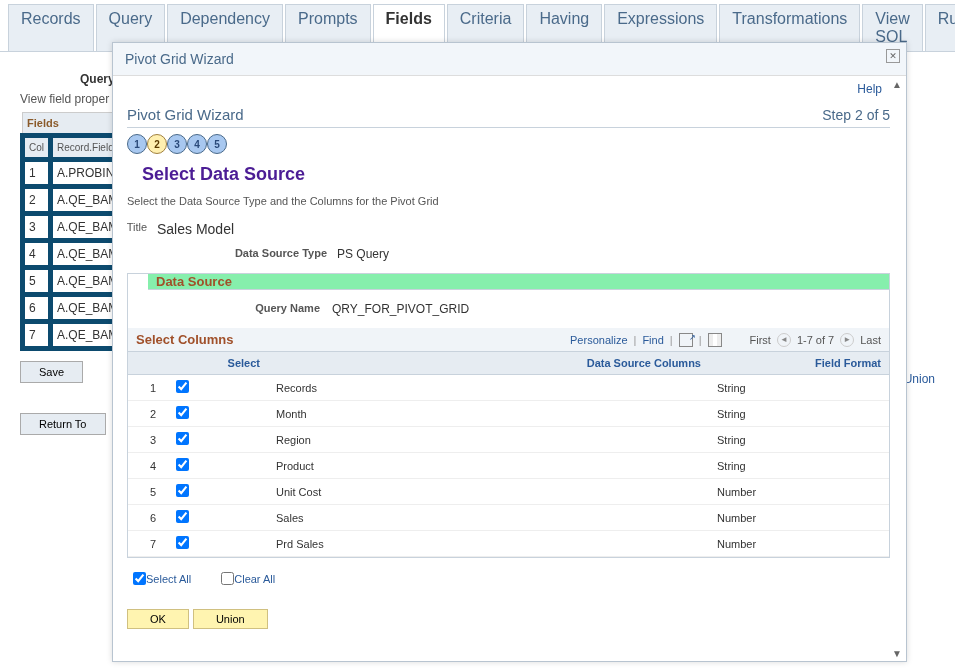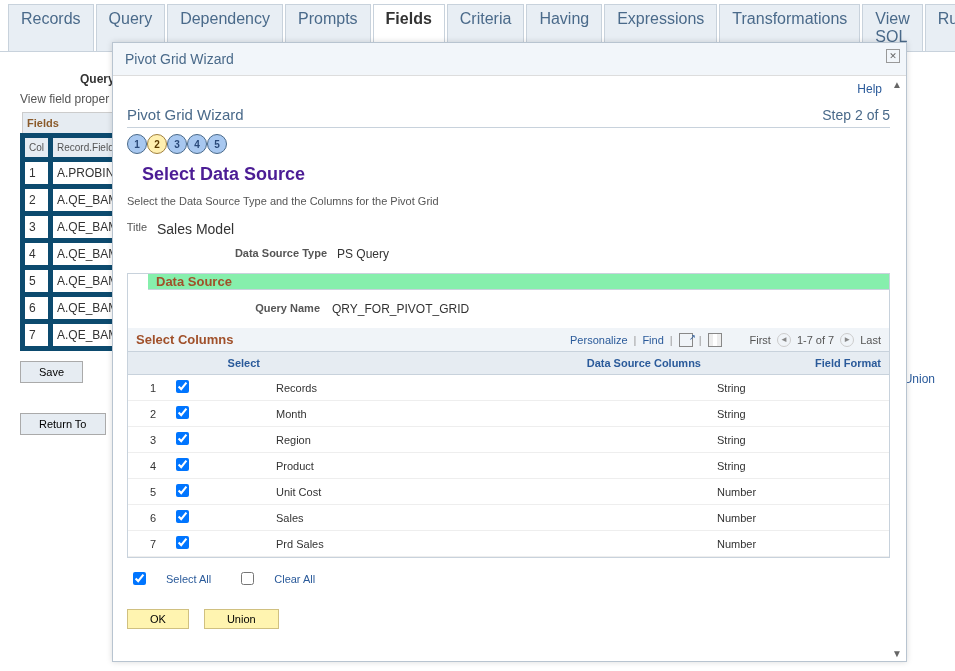--- a/index.html
+++ b/index.html
@@ -64,23 +64,23 @@
     .sc-icon { display: inline-block; width: 14px; height: 14px; border: 1px solid #888; position: relative; }
     
     .sc-table { width: 100%; border-collapse: collapse; }
     .sc-table th { background: #e6ecf2; text-align: right; padding: 5px 8px; border-bottom: 1px solid #c8d2dc; color: #2a5a9a; font-size: 11px; font-weight: bold; }
     .sc-table td { padding: 5px 8px; border-bottom: 1px solid #eee; font-size: 11px; }
     .sc-table td.num { text-align: right; padding-right: 12px; width: 40px; }
     .sc-table td.chk { width: 80px; }
     .chk-box { width: 13px; height: 13px; }
     
     .sel-row { display: flex; align-items: center; gap: 30px; margin: 14px 0; padding-left: 6px; }
-    .sel-item { display: flex; align-items: center; gap: 20px; color: #2a5a9a; font-size: 11px; }
-    
-    .bottom-btns { display: flex; gap: 15px; margin-top: 24px; }
+    .sel-item { display: flex; align-items: center; gap: 0; color: #2a5a9a; font-size: 11px; }
+    
+    .bottom-btns { display: flex; gap: 4px; margin-top: 24px; }
     .ok-btn, .apply-btn { background: #fff4b0; border: 1px solid #d0c080; padding: 3px 22px; cursor: pointer; font-size: 11px; }
     
     
     .scroll-up { position: absolute; right: 2px; top: 36px; width: 12px; color: #666; font-size: 10px; }
     .scroll-dn { position: absolute; right: 2px; bottom: 2px; width: 12px; color: #666; font-size: 10px; }
   </style>
 </head>
 <body>
 
 <div class="tabbar">

